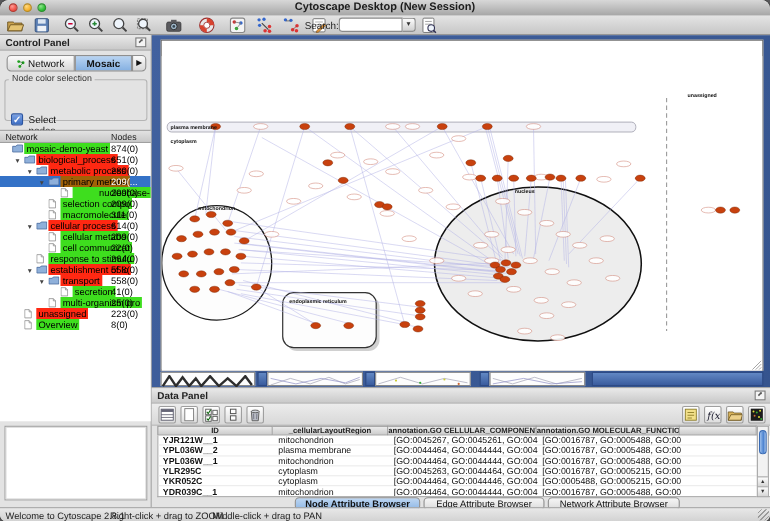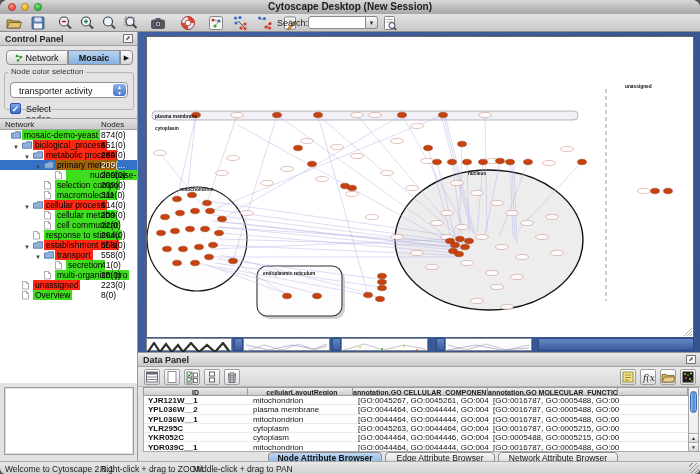--- a/index.html
+++ b/index.html
@@ -215,24 +215,20 @@
               <circle cx="6" cy="3" r="1.3" fill="#2a2"></circle>
               <circle cx="3" cy="6.5" r="1.3" fill="#2a2"></circle>
               <line x1="2" y1="2" x2="6" y2="3" stroke="#262" stroke-width="0.6"></line>
               <line x1="3" y1="6.5" x2="6" y2="3" stroke="#262" stroke-width="0.6"></line>
             </svg></span><span>Network</span></div>
       <div id="tab-mosaic" class="cp-tab"><span>Mosaic</span></div>
       <div id="tab-arrow" class="cp-tab">▶</div>
     </div>
     <div id="groupbox" class="abs"></div>
     <div id="groupbox-label" class="abs">Node color selection</div>
-    <div id="combo" class="abs">
-      <span id="combo-value">transporter activity</span>
-      <span id="combo-stepper">▲<br>▼</span>
-    </div>
     <div id="selnodes" class="abs">
       <span id="selnodes-box">✓</span>
       <span id="selnodes-label">Select nodes</span>
     </div>
     <div id="tree-hdr" class="abs">
       <span class="abs" style="left:5px;top:1px">Network</span>
       <span class="abs" style="left:101px;top:1px">Nodes</span>
     </div>
     <div id="tree" class="abs">
         <div class="trow" style="top: 0px;">

